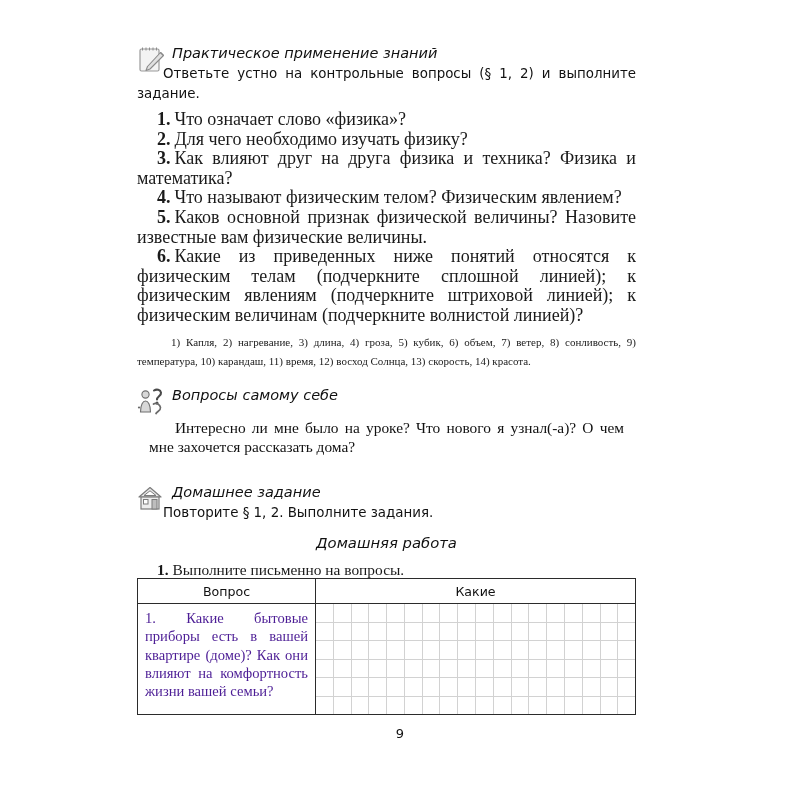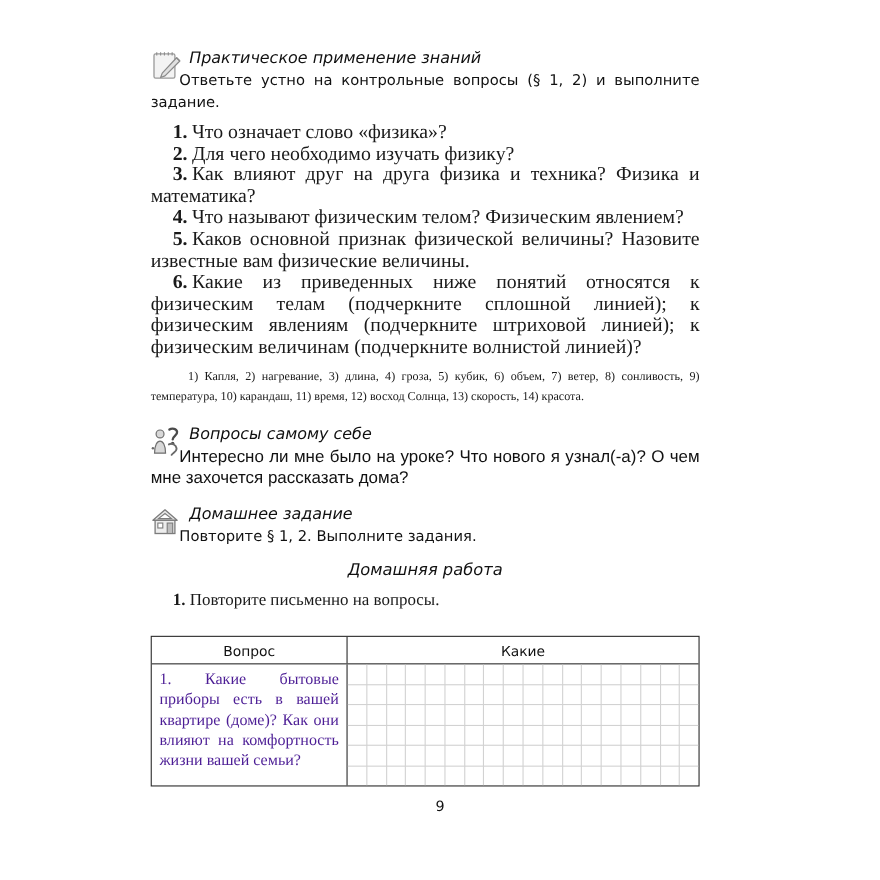--- a/index.html
+++ b/index.html
@@ -62,25 +62,25 @@
     font-size: 13.4px;
     line-height: 19.5px;
     color: #111111;
     margin: 0;
     text-align: justify;
   }
   .sans.indent { text-indent: 26px; }
 
   
   .serif {
-    font-family: Liberation Sans, sans-serif;
+    font-family: Liberation Serif, serif;
     font-size: 15.4px;
     line-height: 19.6px;
     color: #111111;
-    margin: 0;
+    margin: 12px;
     text-align: justify;
   }
   .qitem {
     font-family: "Liberation Serif", "DejaVu Serif", serif;
     font-size: 18px;
     line-height: 19.6px;
     margin: 0;
     text-align: justify;
     text-indent: 20px;
   }
@@ -274,21 +274,21 @@
       <div class="section-title">Домашнее задание</div>
     </div>
     <p class="sans indent">Повторите § 1, 2. Выполните задания.</p>
 
     <div class="gap-md"></div>
 
     <p class="hw-title">Домашняя работа</p>
 
     <div class="gap-sm"></div>
 
-    <p class="hw-item"><span class="qnum">1.</span><span>Повторите письменно на вопросы.</span></p>
+    <p class="hw-item"><span class="qnum">1.</span><span>Выполните письменно на вопросы.</span></p>
   </div>
 
   <div class="tbl">
     <div class="tbl-head">
       <div class="th th-q">Вопрос</div>
       <div class="th th-a">Какие</div>
     </div>
     <div class="tbl-body">
       <div class="td-q">1. Какие бытовые приборы есть в вашей квартире (доме)? Как они влияют на комфортность жизни вашей семьи?</div>
       <div class="td-a">

